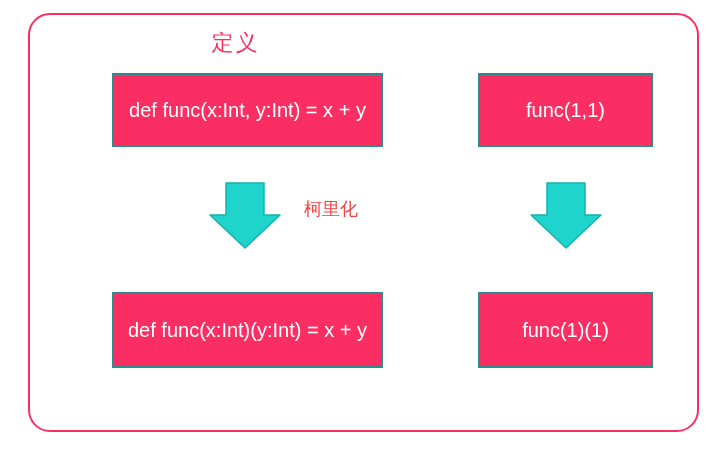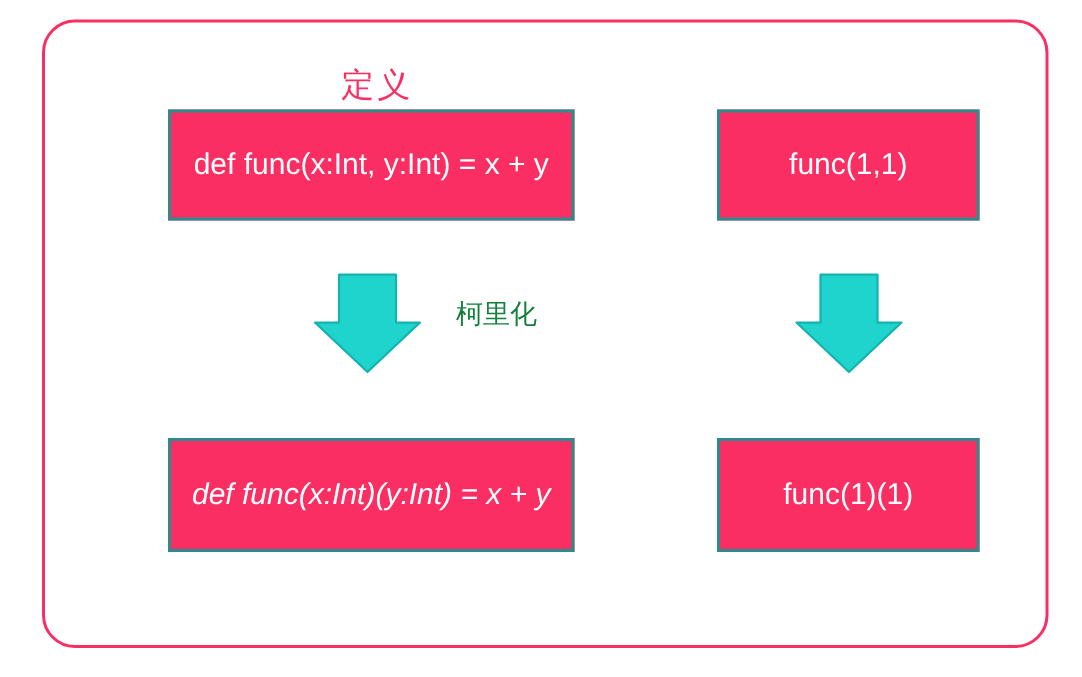--- a/index.html
+++ b/index.html
@@ -26,51 +26,51 @@
     background: #ffffff;
   }
   .col-title {
     position: absolute;
     top: 28px;
     font-size: 22px;
     color: #fb2e63;
     text-align: center;
     letter-spacing: 2px;
   }
-  .col-title.left  { left: 116px; width: 271px; margin-top: 14px; }
+  .col-title.left  { left: 100px; width: 271px; }
   .col-title.right { left: 478px; width: 175px; }
   .code-box {
     position: absolute;
     box-sizing: border-box;
     background: #fb2e63;
     border: 2px solid #2e8b8b;
     color: #ffffff;
     font-size: 20px;
     display: flex;
     align-items: center;
     justify-content: center;
     white-space: nowrap;
   }
   .box-def-orig  { left: 112px; top: 73px;  width: 271px; height: 74px; }
   .box-call-orig { left: 478px; top: 73px;  width: 175px; height: 74px; }
-  .box-def-cur   { left: 112px; top: 292px; width: 271px; height: 76px; font-style: italic; }
+  .box-def-cur   { left: 112px; top: 292px; width: 271px; height: 76px; }
   .box-call-cur  { left: 478px; top: 292px; width: 175px; height: 76px; text-align: right; }
   .arrow {
     position: absolute;
     width: 72px;
     height: 68px;
   }
   .arrow.left  { left: 209px; top: 182px; }
   .arrow.right { left: 530px; top: 182px; }
   .arrow-label {
     position: absolute;
     left: 304px;
     top: 197px;
     font-size: 18px;
-    color: #15803d;
+    color: #ef4444;
     white-space: nowrap;
   }
 </style>
 </head>
 <body>
 
 <div class="canvas">
 
   <div class="frame"></div>
 

